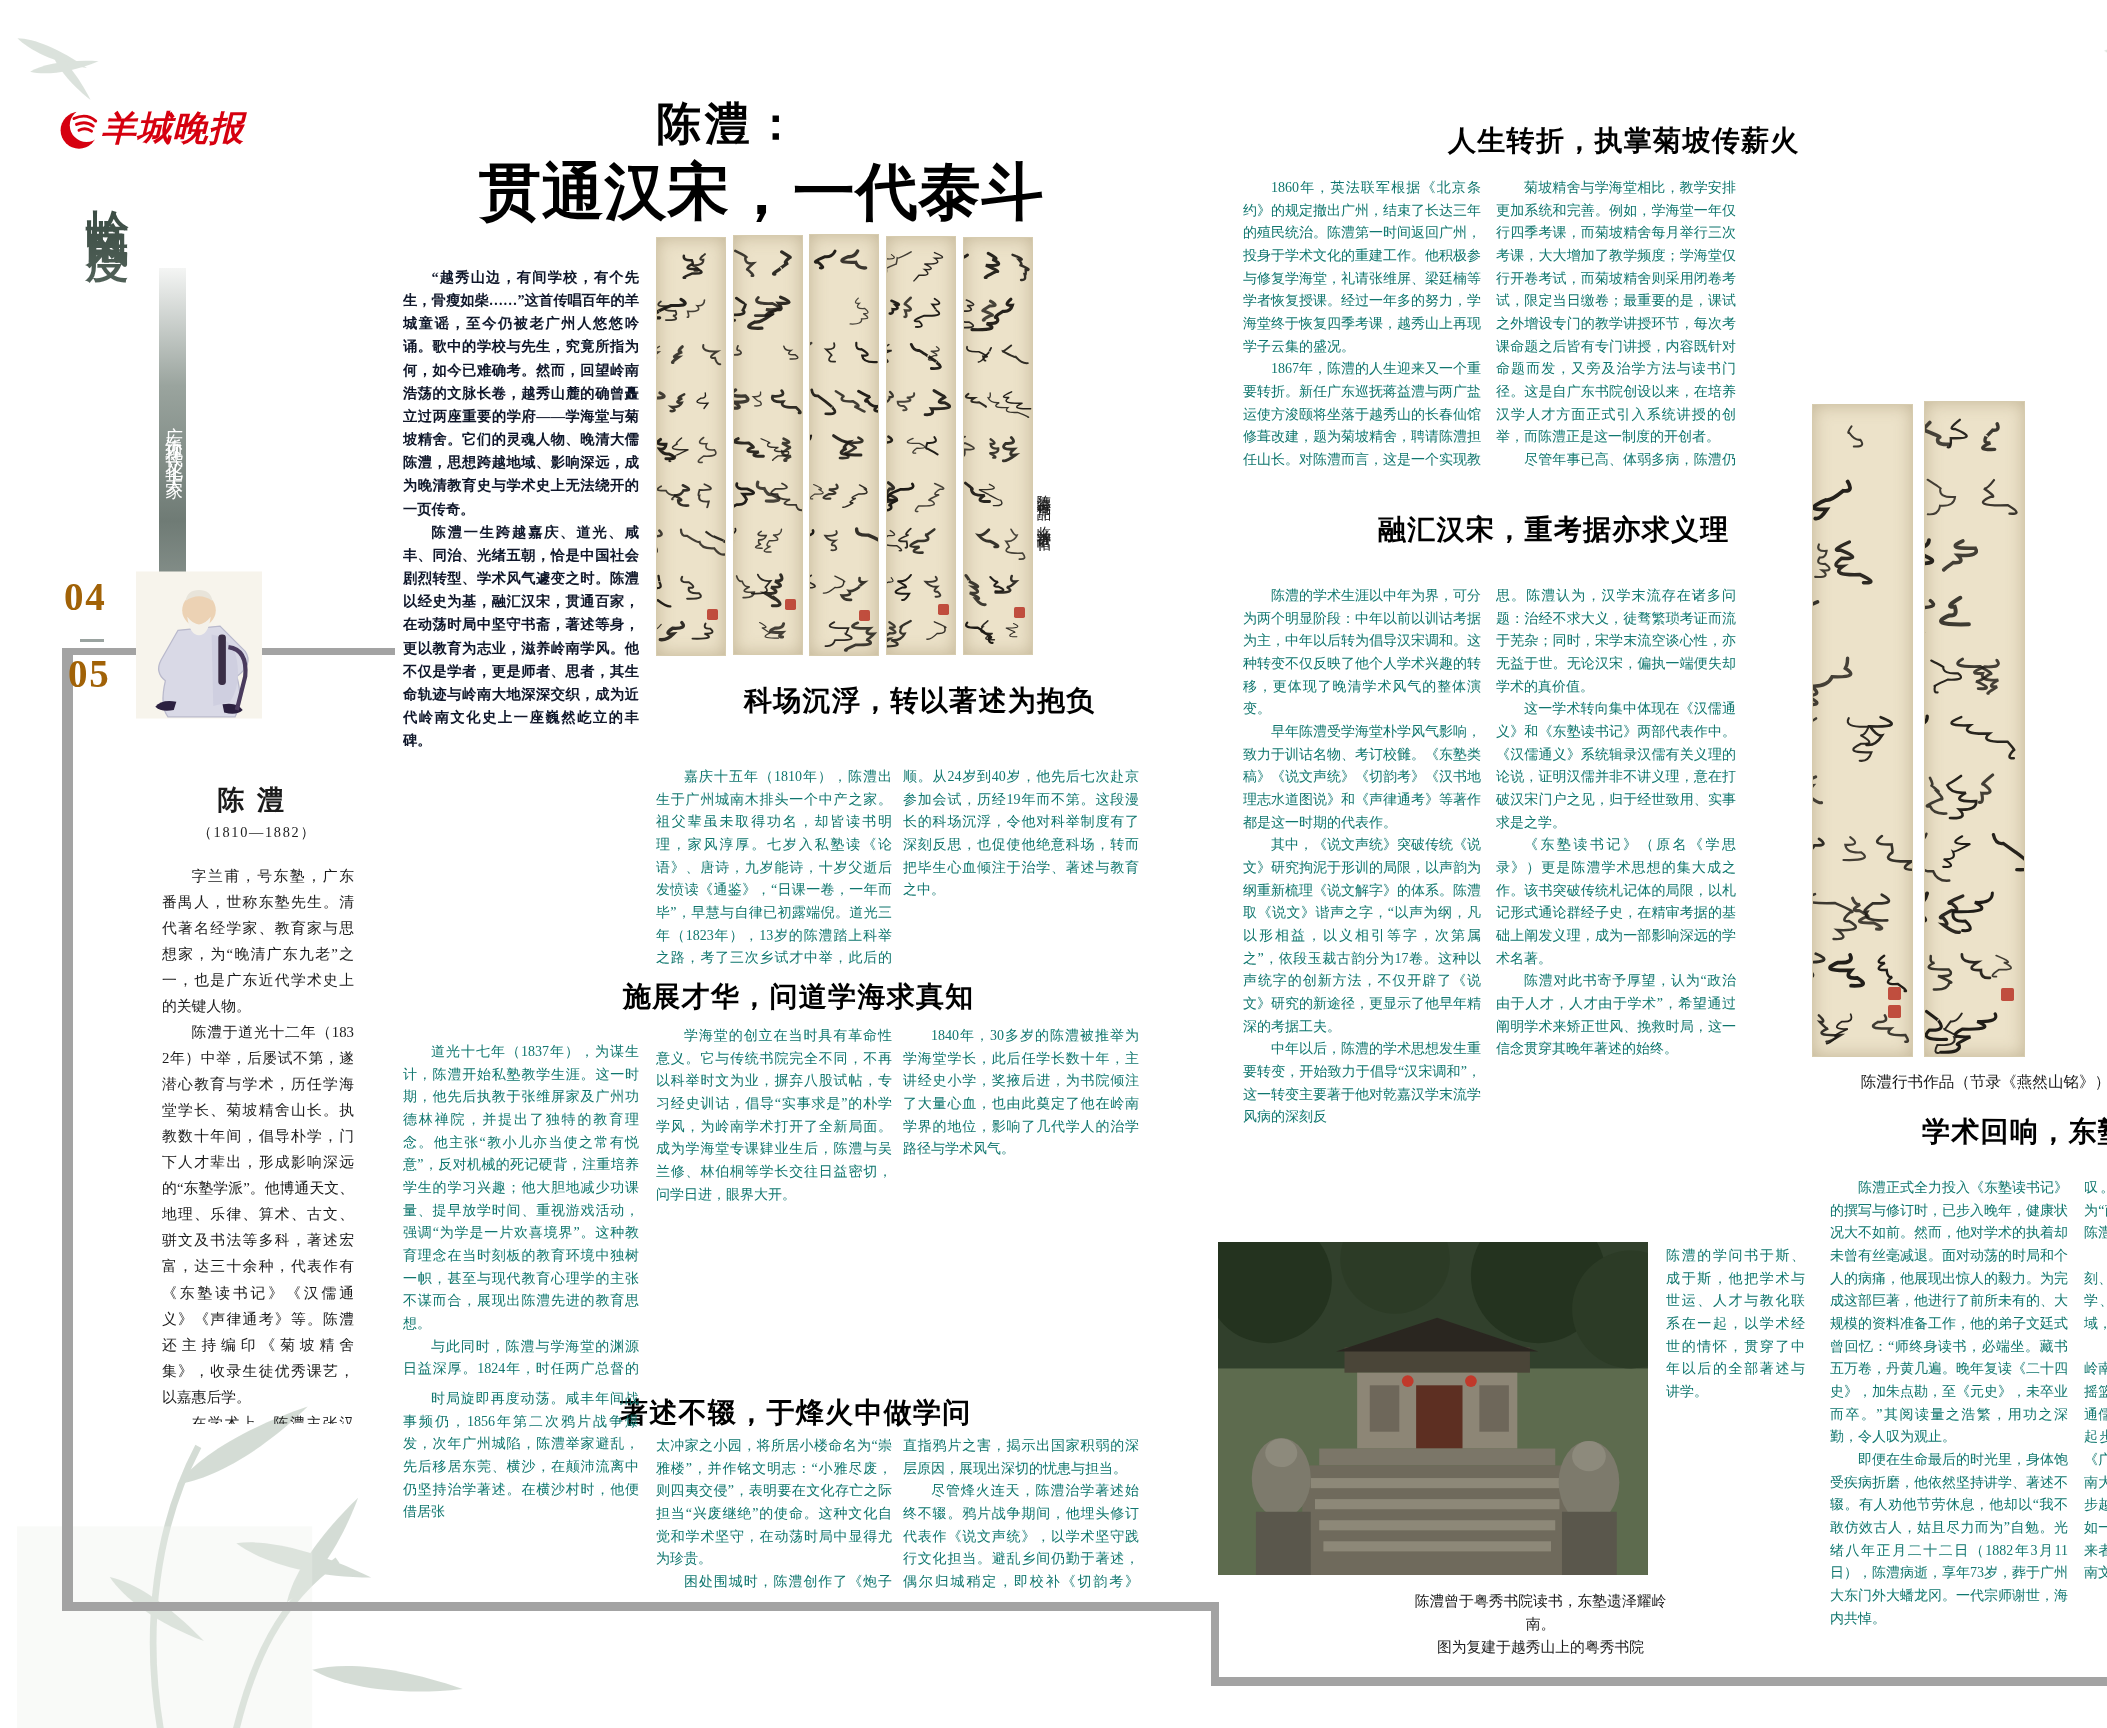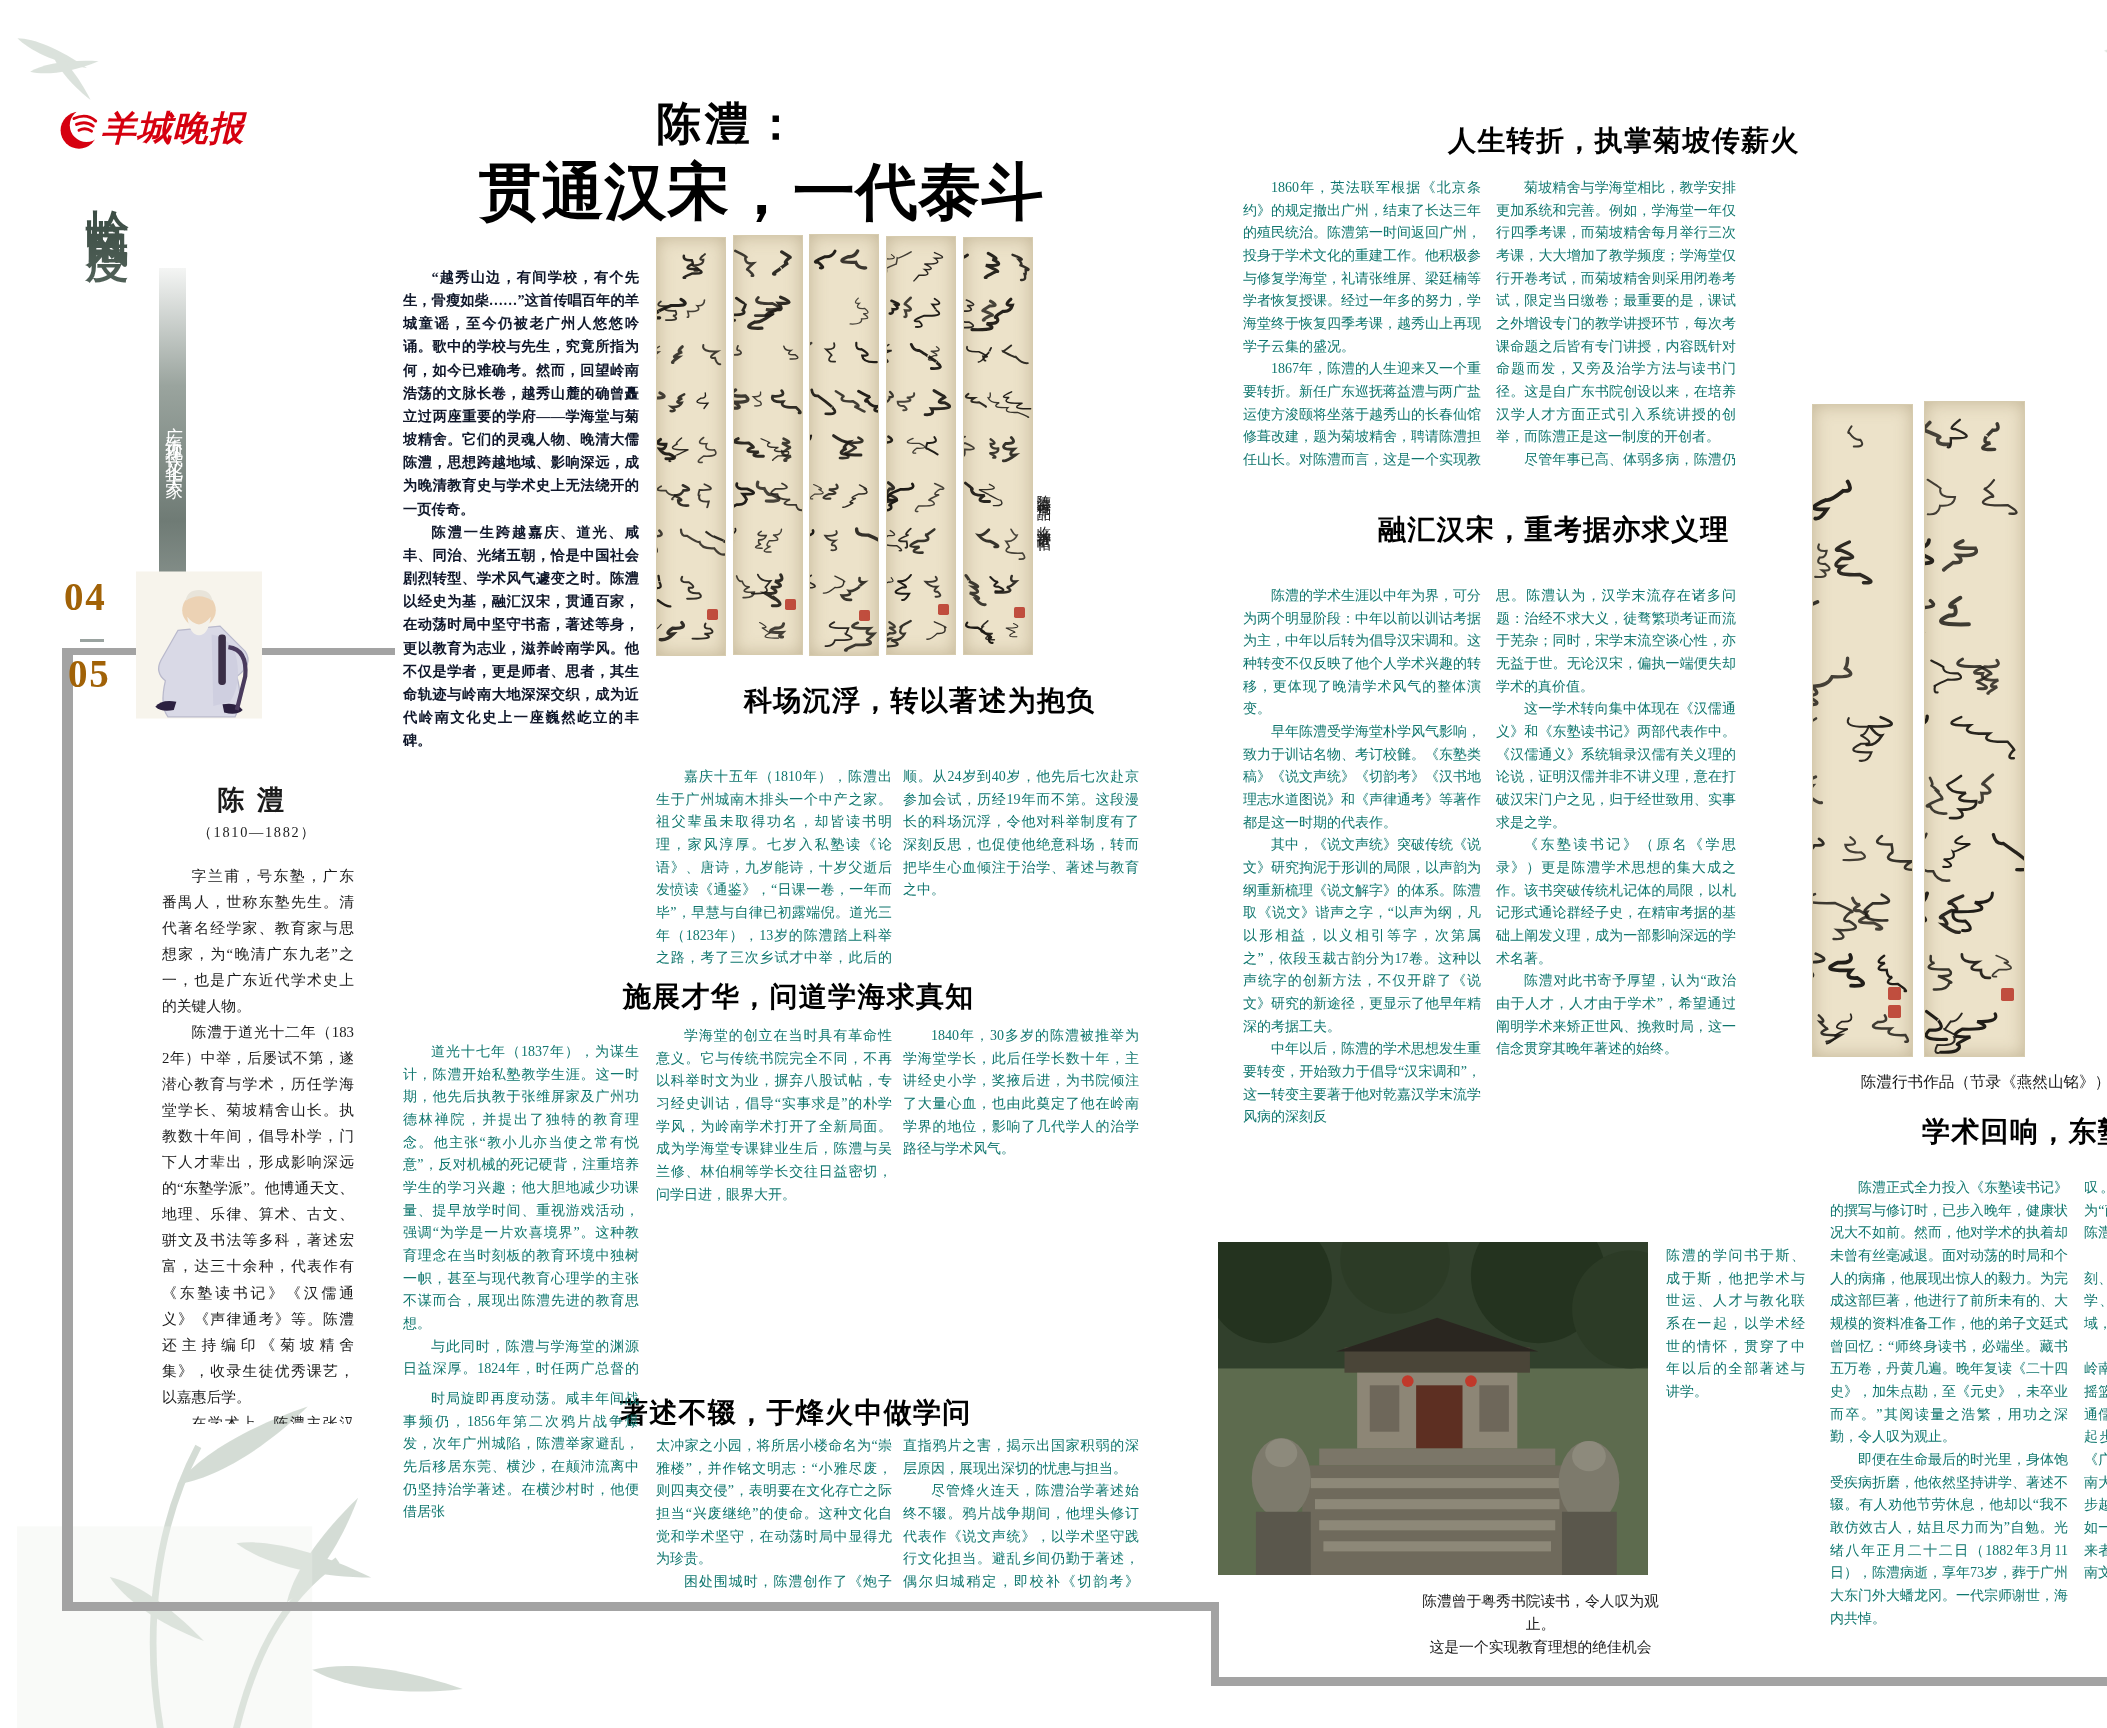--- a/index.html
+++ b/index.html
@@ -362,22 +362,22 @@
     <rect x="240" y="660" width="560" height="24" fill="#8d8878"></rect>
     <rect x="250" y="710" width="540" height="24" fill="#8d8878"></rect>
     <ellipse cx="150" cy="560" rx="70" ry="95" fill="#7d7a6c"></ellipse>
     <ellipse cx="150" cy="500" rx="38" ry="34" fill="#8d8a7c"></ellipse>
     <ellipse cx="880" cy="570" rx="72" ry="98" fill="#7d7a6c"></ellipse>
     <ellipse cx="880" cy="508" rx="40" ry="36" fill="#8d8a7c"></ellipse>
     <rect x="90" y="640" width="130" height="150" fill="#5a574c"></rect>
     <rect x="816" y="640" width="130" height="150" fill="#5a574c"></rect>
   </svg>
   <div class="abs caption kai" style="left:1412px;top:1590px;width:257px;text-align:center">
-    <div>陈澧曾于粤秀书院读书，令人叹为观止。</div>
-    <div>这是一个实现教育理想的绝佳机会</div>
+    <div>陈澧曾于粤秀书院读书，东塾遗泽耀岭南。</div>
+    <div>图为复建于越秀山上的粤秀书院</div>
   </div>
 
   <div class="abs" style="left:1812px;top:401px;width:216px;height:658px">
     <div class="cal-panel" style="left:0;top:3.4px;width:99px;height:651px"><svg class="calli" width="99" height="651" viewBox="0 0 236 1544">
           <path d="M161.24886145404662,740.123975308642 q63.4,24.8 -25.6,22.0 q17.2,24.8 28.6,22.0 q-15.0,24.8 -36.7,22.0" fill="none" stroke="#1d1a15" stroke-width="6.4" stroke-linecap="round" opacity="0.95"></path>
           <path d="M164.19675720164608,1023.5043542087542 q-30.6,22.7 23.1,20.1 q4.2,22.7 0.1,20.1 q-30.3,22.7 47.9,20.1 q-37.6,22.7 12.6,20.1 q-3.2,22.7 18.2,20.1" fill="none" stroke="#1d1a15" stroke-width="6.2" stroke-linecap="round" opacity="0.88"></path>
           <path d="M163.81718244170094,1163.52637328844 q42.9,23.0 -21.3,20.4 q-31.2,23.0 -13.4,20.4 q-13.4,23.0 47.9,20.4" fill="none" stroke="#1d1a15" stroke-width="6.4" stroke-linecap="round" opacity="0.89"></path>
           <path d="M169.5932473708276,1309.0884680882903 q-26.5,19.0 1.6,16.8 q-31.2,19.0 4.4,16.8 q1.2,19.0 13.1,16.8 q-25.4,19.0 13.7,16.8 q27.3,19.0 16.2,16.8" fill="none" stroke="#1d1a15" stroke-width="5.8" stroke-linecap="round" opacity="0.99"></path>
           <path d="M171.2920265203475,1450.9810056864947 q10.3,17.8 -16.0,15.7 q-34.6,17.8 30.5,15.7 q-20.9,17.8 34.5,15.7 q11.8,17.8 -0.1,15.7" fill="none" stroke="#1d1a15" stroke-width="6.1" stroke-linecap="round" opacity="0.84"></path>
           <path d="M91.97784362139917,46.761877441077445 q-12.7,18.2 -5.2,16.1 q12.6,18.2 26.2,16.1 q13.6,18.2 -15.7,16.1" fill="none" stroke="#1d1a15" stroke-width="4.8" stroke-linecap="round" opacity="0.85"></path>

